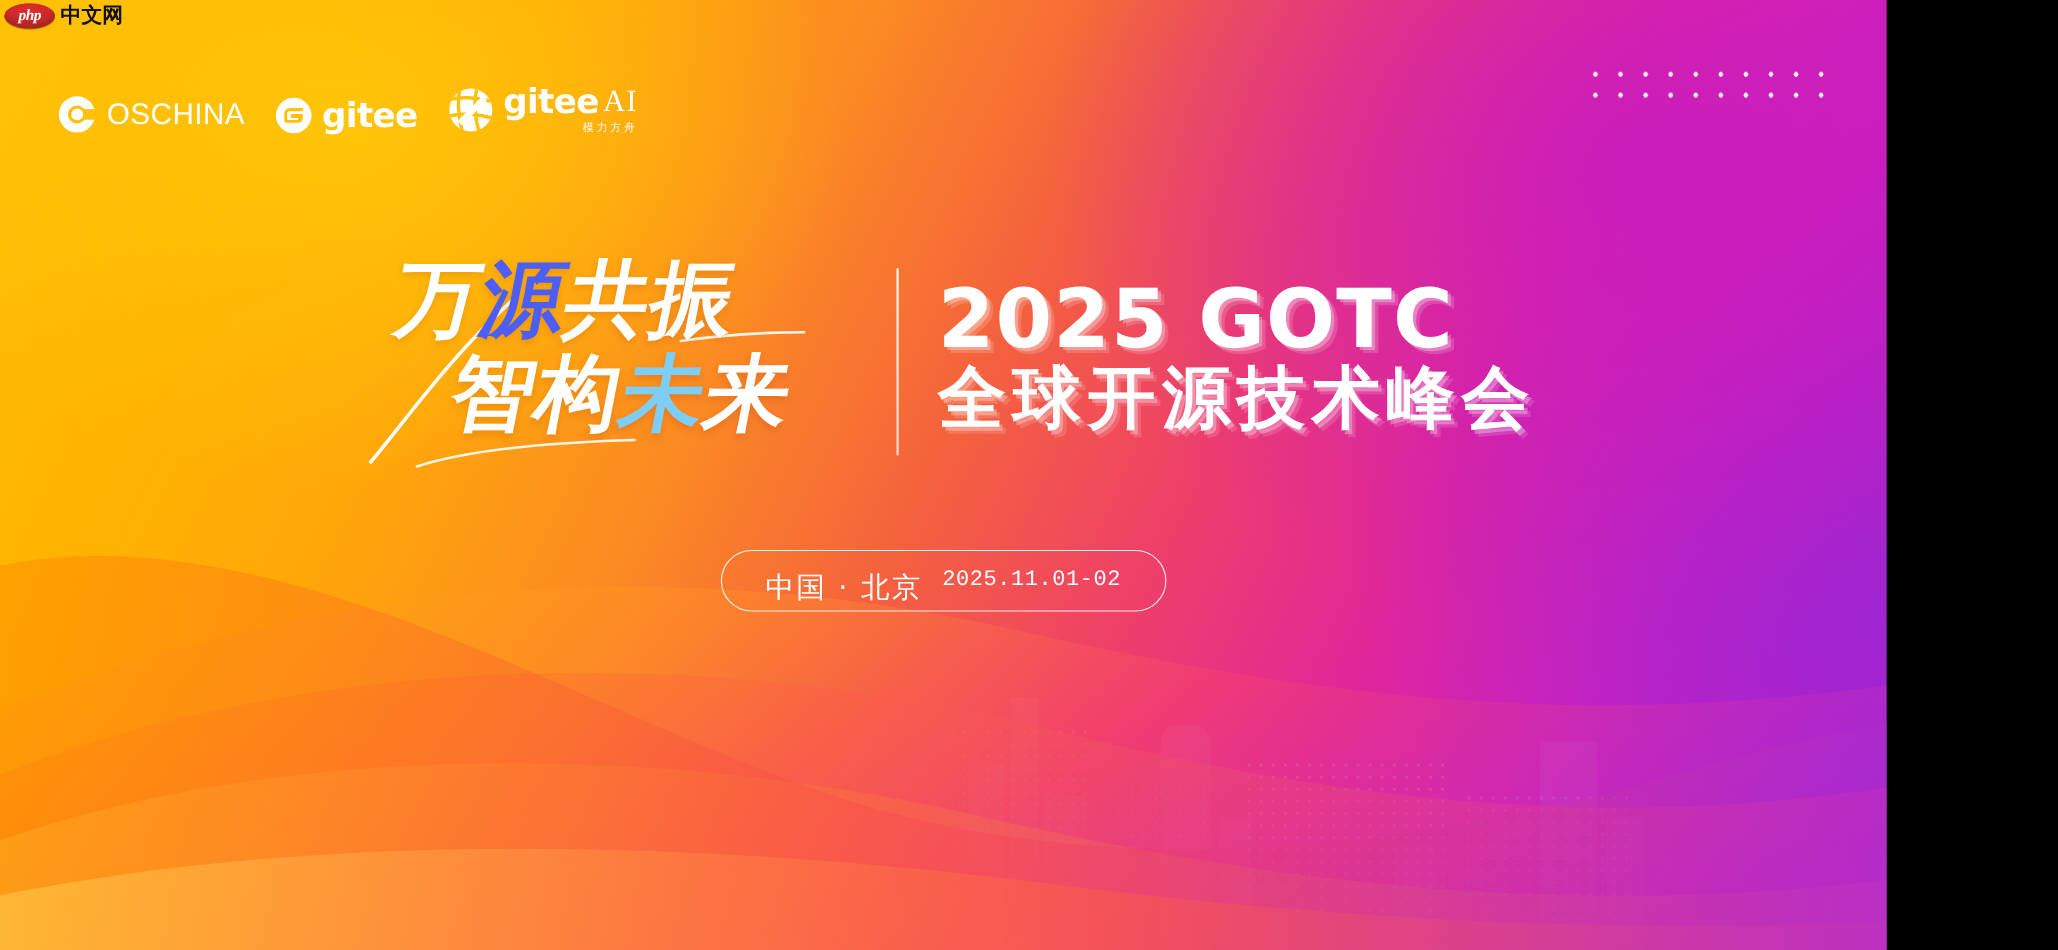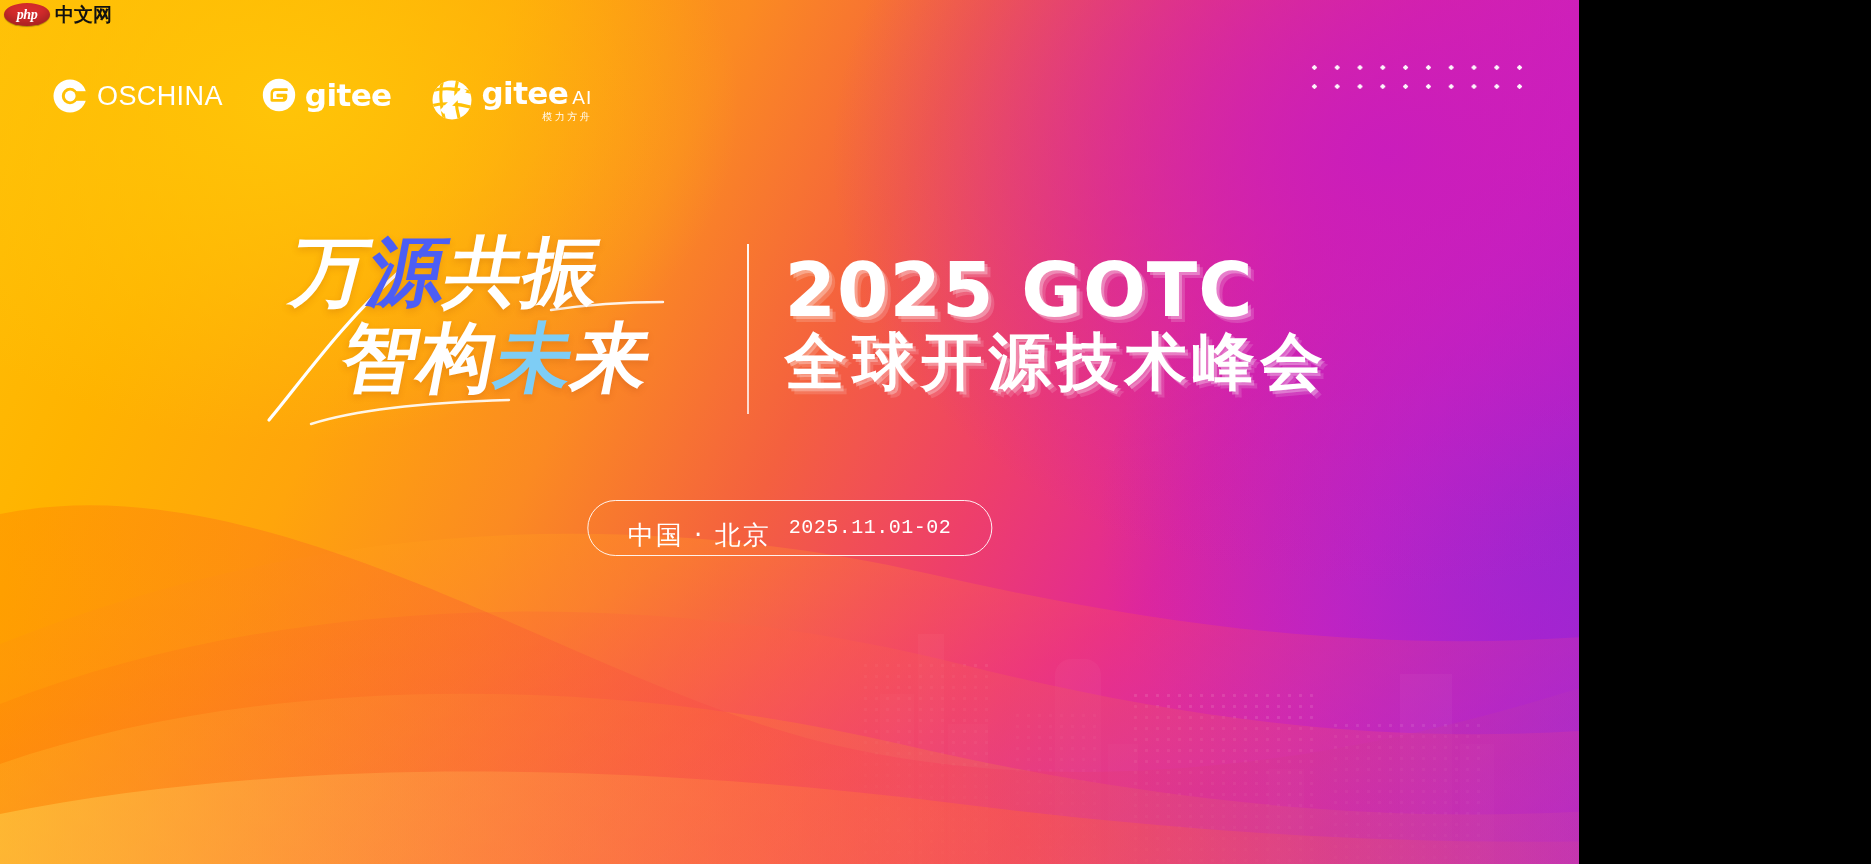--- a/index.html
+++ b/index.html
@@ -1,21 +1,21 @@
 <!DOCTYPE html>
 <html><head>
 <meta charset="utf-8">
 <style>
   * { margin:0; padding:0; box-sizing:border-box; }
   html,body { width:1871px; height:864px; overflow:hidden; background:#000; }
   body { font-family:"Liberation Sans","DejaVu Sans",sans-serif; }
 
   #banner {
     position:relative;
-    width:1579px; height:864px;
+    width:1715px; height:864px;
     overflow:hidden;
     background:
       radial-gradient(ellipse 900px 700px at 88% 18%, rgba(200,28,190,0.92) 0%, rgba(200,28,190,0.0) 62%),
       radial-gradient(ellipse 800px 620px at 100% 60%, rgba(150,40,210,0.75) 0%, rgba(150,40,210,0.0) 60%),
       radial-gradient(ellipse 700px 520px at 18% 12%, rgba(255,196,8,1) 0%, rgba(255,196,8,0) 65%),
       linear-gradient(115deg,
         #ffc107 0%,
         #ffb300 14%,
         #ffa50b 26%,
         #fb8a22 38%,
@@ -63,21 +63,21 @@
   }
   #watermark .wm-cn {
     color:#111; font-size:19px; font-weight:bold; line-height:1;
     letter-spacing:0px;
     font-family:"DejaVu Sans",sans-serif;
   }
 
   
   #logo-row {
     position:absolute; left:52px; top:78px;
-    display:flex; align-items:flex-start; gap:39px;
+    display:flex; align-items:flex-end; gap:27px;
     z-index:20;
   }
   .logo { display:flex; align-items:center; gap:9px; }
 
   
   .osc-mark { width:36px; height:36px; position:relative; }
   .osc-text {
     color:#fff; font-size:27px; font-weight:500; letter-spacing:0.4px;
     font-family:"Liberation Sans",sans-serif; line-height:1;
   }
@@ -91,22 +91,22 @@
 
   
   .giteeai-mark { width:42px; height:42px; }
   .giteeai-words { display:flex; flex-direction:column; align-items:flex-start; line-height:1; }
   .giteeai-top { display:flex; align-items:flex-end; gap:4px; }
   .giteeai-text {
     color:#fff; font-size:31px; font-weight:bold; letter-spacing:-0.6px;
     line-height:1; font-family:"DejaVu Sans",sans-serif;
   }
   .giteeai-ai {
-    color:#fff; font-size:19px; font-weight:400; letter-spacing:1px;
-    line-height:1; font-family:Liberation Sans, sans-serif;
+    color:#fff; font-size:28px; font-weight:400; letter-spacing:1px;
+    line-height:1; font-family:Liberation Serif, serif;
     position:relative; top:-2px;
   }
   .giteeai-sub {
     color:#fff; font-size:10px; letter-spacing:2.5px; margin-top:3px;
     align-self:flex-end; font-family:"DejaVu Sans",sans-serif; opacity:0.97;
   }
 
   
   #dot-grid {
     position:absolute; right:48px; top:58px;

